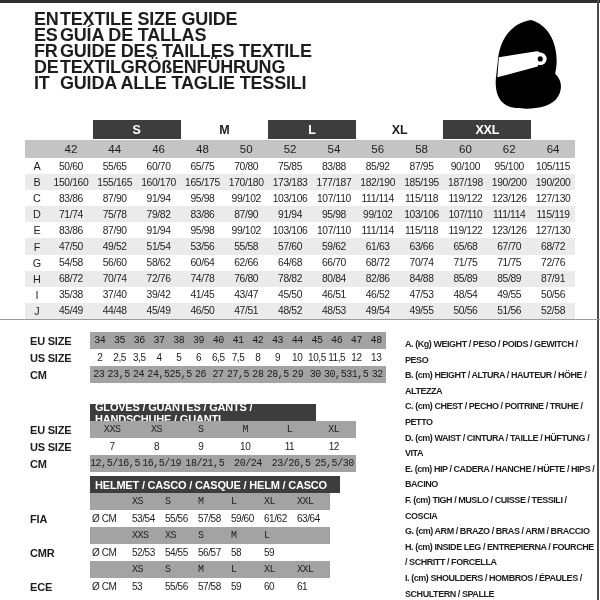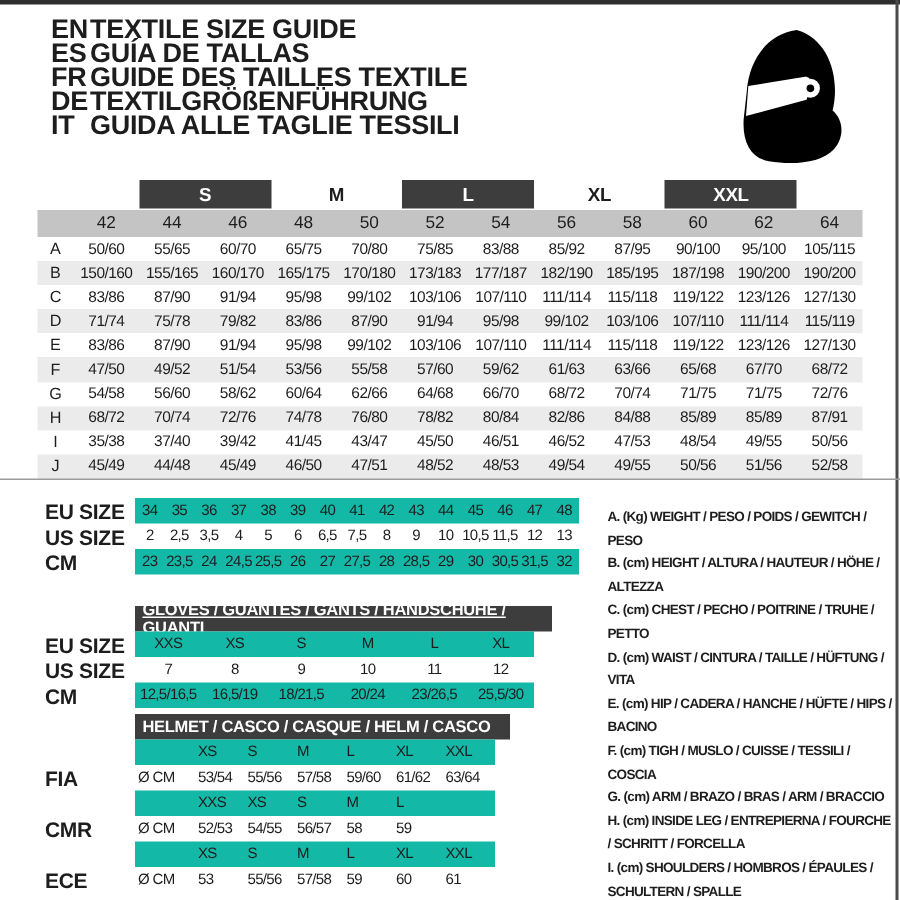--- a/index.html
+++ b/index.html
@@ -30,24 +30,24 @@
   .rkey{font-size:10.8px;letter-spacing:0;}
 
   .divider{position:absolute;top:319px;left:0;width:600px;height:1px;background:#9a9a9a;}
 
   
   .sub{position:absolute;left:30px;}
   .bar{background:#3d3d3d;color:#fff;font-weight:bold;font-size:11px;height:17px;
        display:flex;align-items:center;padding-left:5px;box-sizing:border-box;
        margin-left:60px;letter-spacing:-0.2px;}
   .sub-row{display:flex;height:17px;align-items:center;}
-  .sub-label{width:60px;flex:none;font-weight:bold;font-size:14px;letter-spacing:-0.2px;}
+  .sub-label{width:60px;flex:none;font-weight:bold;font-size:11px;letter-spacing:-0.2px;}
   .sub-values{display:grid;height:100%;align-items:center;text-align:center;
               font-size:10px;letter-spacing:-0.45px;}
-  .sub-values.shaded{background:#14b8a6;}
+  .sub-values.shaded{background:#a3a3a3;font-family:Liberation Mono, monospace;}
   .shoes .sub-values{width:296px;grid-template-columns:repeat(15,1fr);}
   .gloves .sub-values{width:266px;grid-template-columns:repeat(6,1fr);}
   .helm .sub-values{width:240px;grid-template-columns:40px repeat(6,33px);}
   .helm .sub-values .cell{text-align:left;padding-left:2px;}
   .helm .unit{font-weight:normal;}
 
   
   .legend{position:absolute;left:405px;top:337px;width:192px;
           font-size:9px;font-weight:bold;line-height:15.6px;letter-spacing:-0.45px;}
 </style>
@@ -331,21 +331,21 @@
             <span>30</span>
             <span>30,5</span>
             <span>31,5</span>
             <span>32</span>
           </div>
         </div>
       </div>
   </div>
 
   <div class="sub gloves" style="top:404px;">
-    <div class="bar" style="width:278px;text-decoration:underline;">GLOVES / GUANTES / GANTS / HANDSCHUHE / GUANTI</div>
+    <div class="bar" style="width:226px;">GLOVES / GUANTES / GANTS / HANDSCHUHE / GUANTI</div>
     <div id="glovesRows">
         <div class="sub-row">
           <span class="sub-label">EU SIZE</span>
           <div class="sub-values shaded">
             <span>XXS</span>
             <span>XS</span>
             <span>S</span>
             <span>M</span>
             <span>L</span>
             <span>XL</span>

